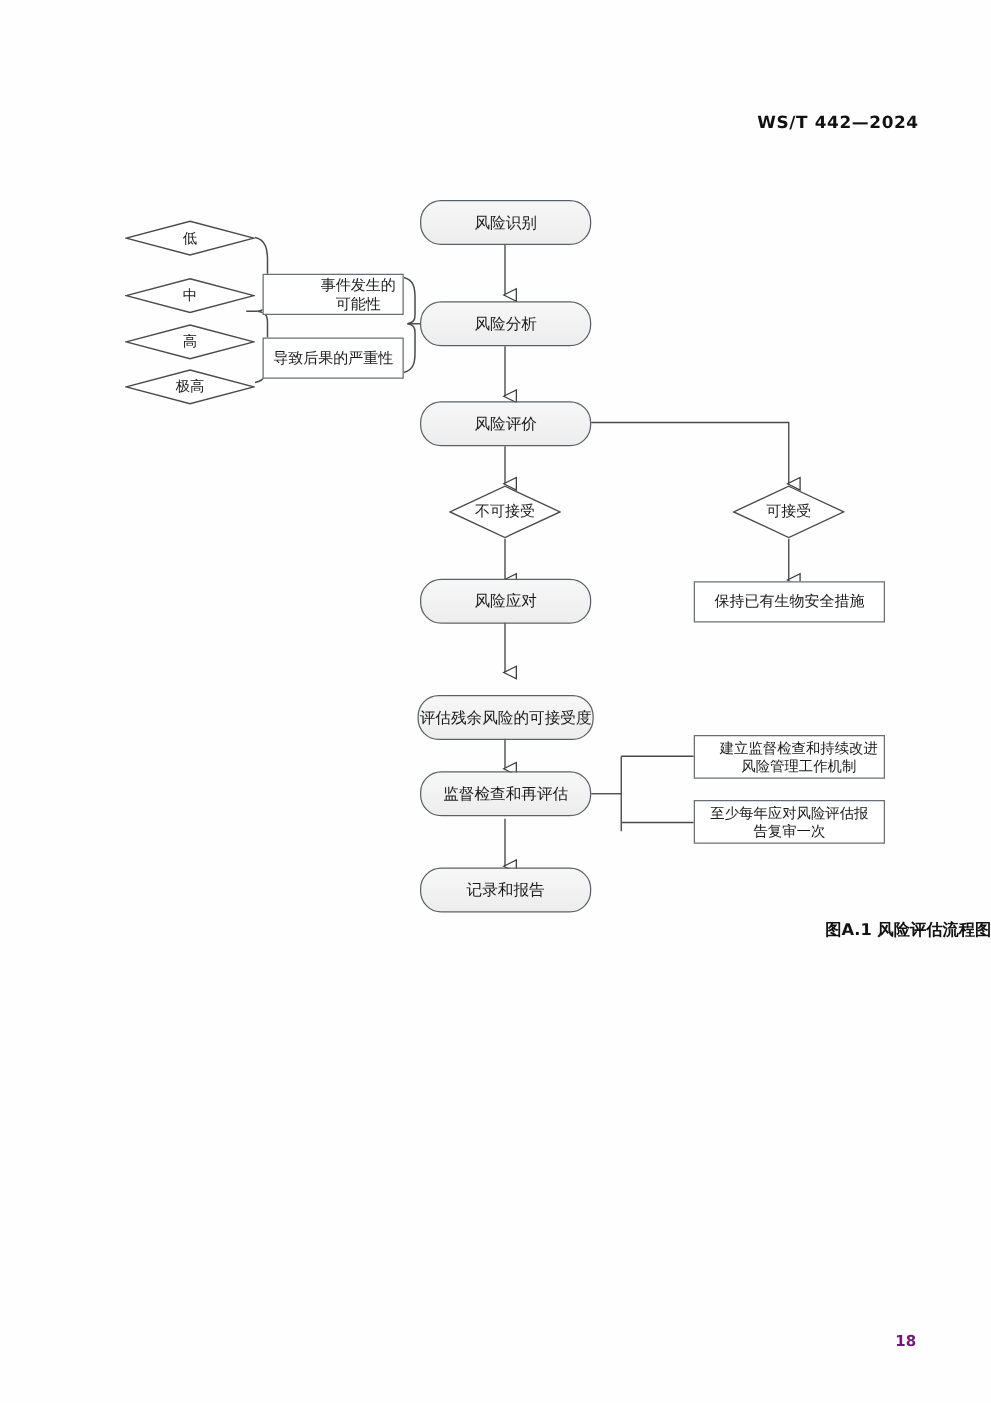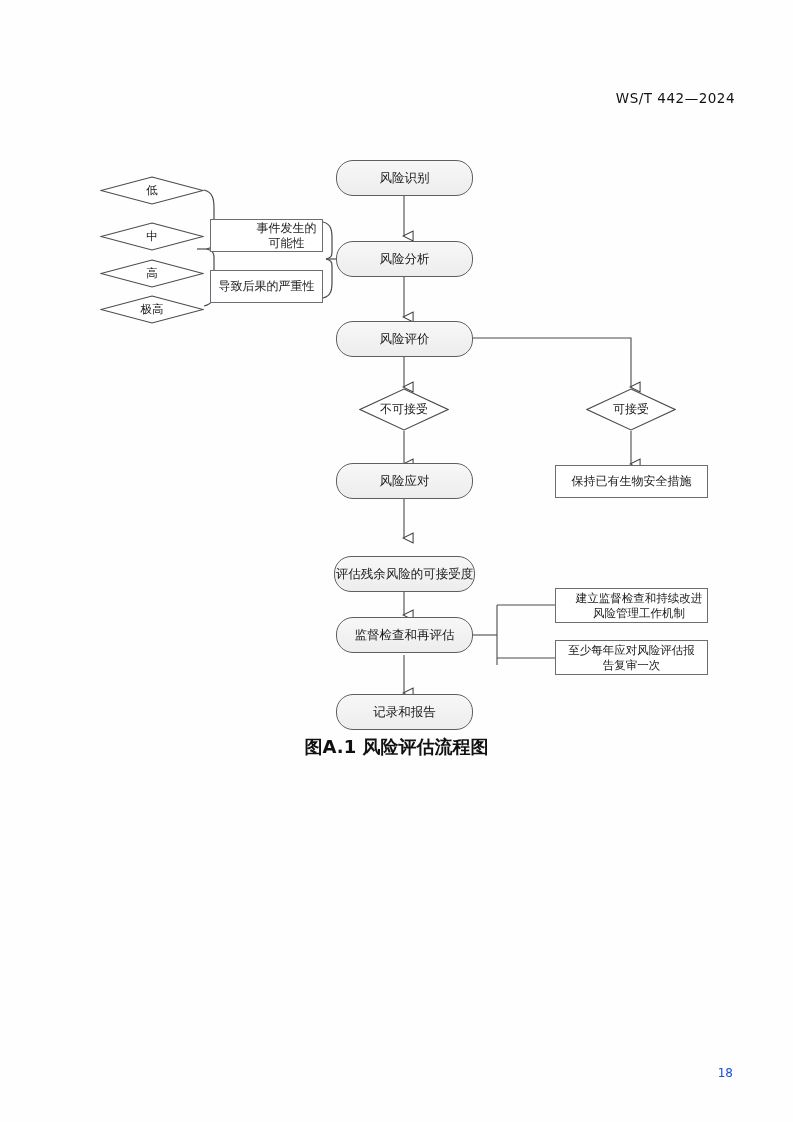--- a/index.html
+++ b/index.html
@@ -19,40 +19,40 @@
     position: absolute;
     inset: 0;
     background: #fefefe;
   }
   .header-code {
     position: absolute;
     top: 90px;
     right: 58px;
     font-family: "DejaVu Sans", "Liberation Sans", sans-serif;
     font-size: 13.5px;
-    font-weight: 400;
+    font-weight: 700;
     letter-spacing: 0.5px;
     color: #111;
     white-space: nowrap;
   }
   .page-number {
     position: absolute;
     bottom: 42px;
     right: 60px;
     font-size: 12px;
-    font-weight: 400;
-    color: #1d4ed8;
+    font-weight: 700;
+    color: #701a75;
   }
   .figure-caption {
     position: absolute;
     left: 0;
     right: 0;
     top: 735px;
-    text-align: center;
-    font-size: 18px;
+    text-align: right;
+    font-size: 13px;
     font-weight: 700;
     color: #111;
     font-family: "DejaVu Sans", "Liberation Sans", sans-serif;
   }
   
   .flow {
     position: absolute;
     left: 0;
     top: 0;
     width: 793px;

